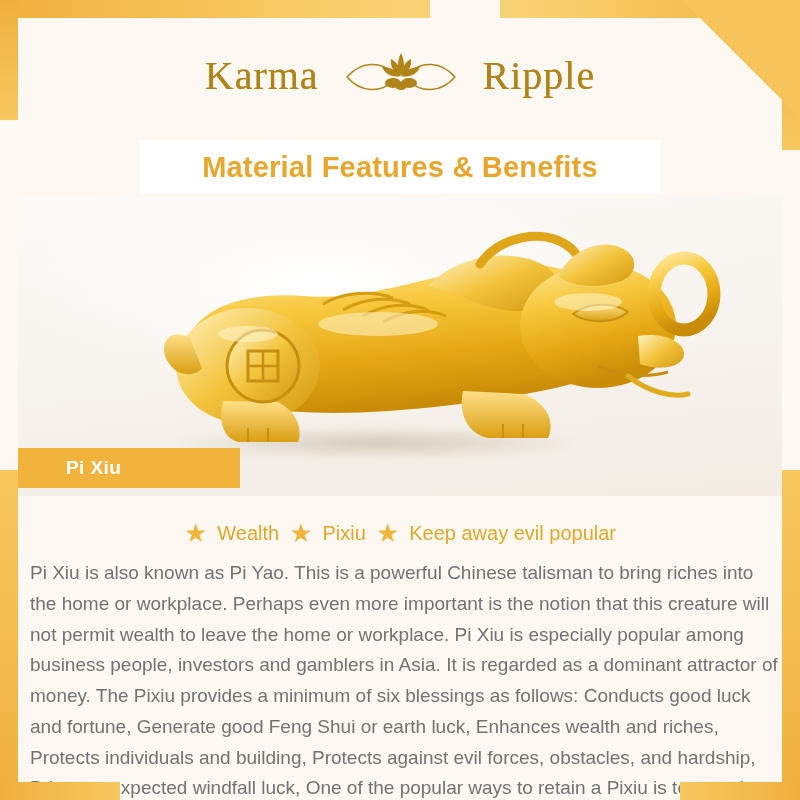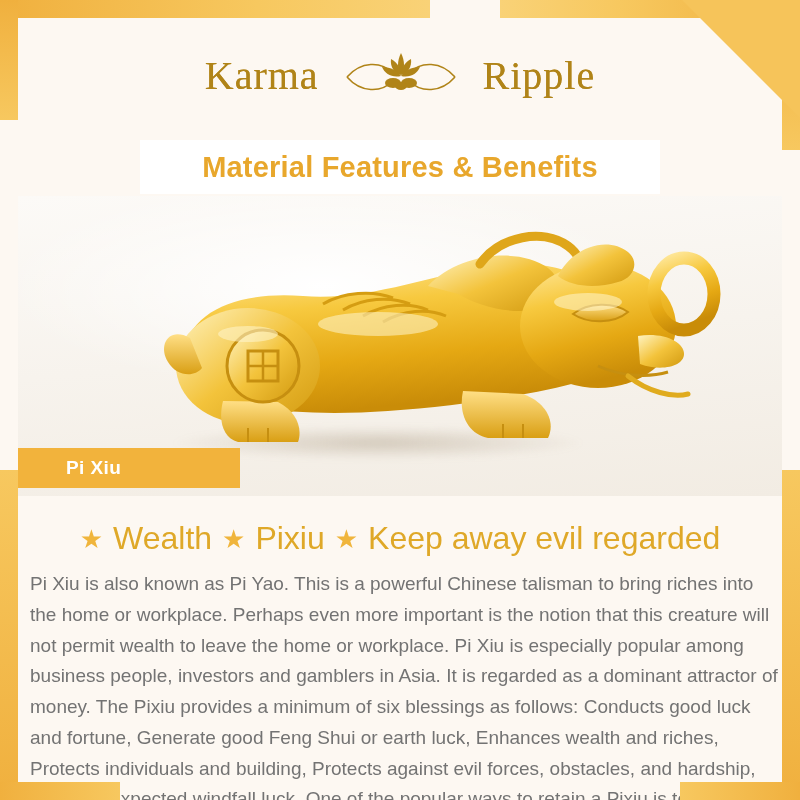--- a/index.html
+++ b/index.html
@@ -182,21 +182,21 @@
     font-size: 28px;
     color: #e0a829;
     white-space: nowrap;
   }
   .tagline .star {
     color: #f0b53c;
     font-size: 26px;
     line-height: 1;
   }
   .tagline .word {
-    font-size: 32px;
+    font-size: 20px;
     color: #dfa828;
   }
   .paragraph {
     margin: 12px 0 0 12px;
     font-size: 19px;
     line-height: 1.62;
     color: #737373;
     text-align: left;
   }
 </style>
@@ -333,18 +333,18 @@
     <span class="caption-text">Pi Xiu</span>
   </div>
 
   <div class="body-section">
     <div class="tagline">
       <span class="star">★</span>
       <span class="word">Wealth</span>
       <span class="star">★</span>
       <span class="word">Pixiu</span>
       <span class="star">★</span>
-      <span class="word">Keep away evil regarded</span>
+      <span class="word">Keep away evil popular</span>
     </div>
     <p class="paragraph">Pi Xiu is also known as Pi Yao. This is a powerful Chinese talisman to bring riches into the home or workplace. Perhaps even more important is the notion that this creature will not permit wealth to leave the home or workplace. Pi Xiu is especially popular among business people, investors and gamblers in Asia. It is regarded as a dominant attractor of money. The Pixiu provides a minimum of six blessings as follows: Conducts good luck and fortune, Generate good Feng Shui or earth luck, Enhances wealth and riches, Protects individuals and building, Protects against evil forces, obstacles, and hardship, Brings unexpected windfall luck, One of the popular ways to retain a Pixiu is to wear it on a bracelet.</p>
   </div>
 
 </div>
 
 </body></html>

